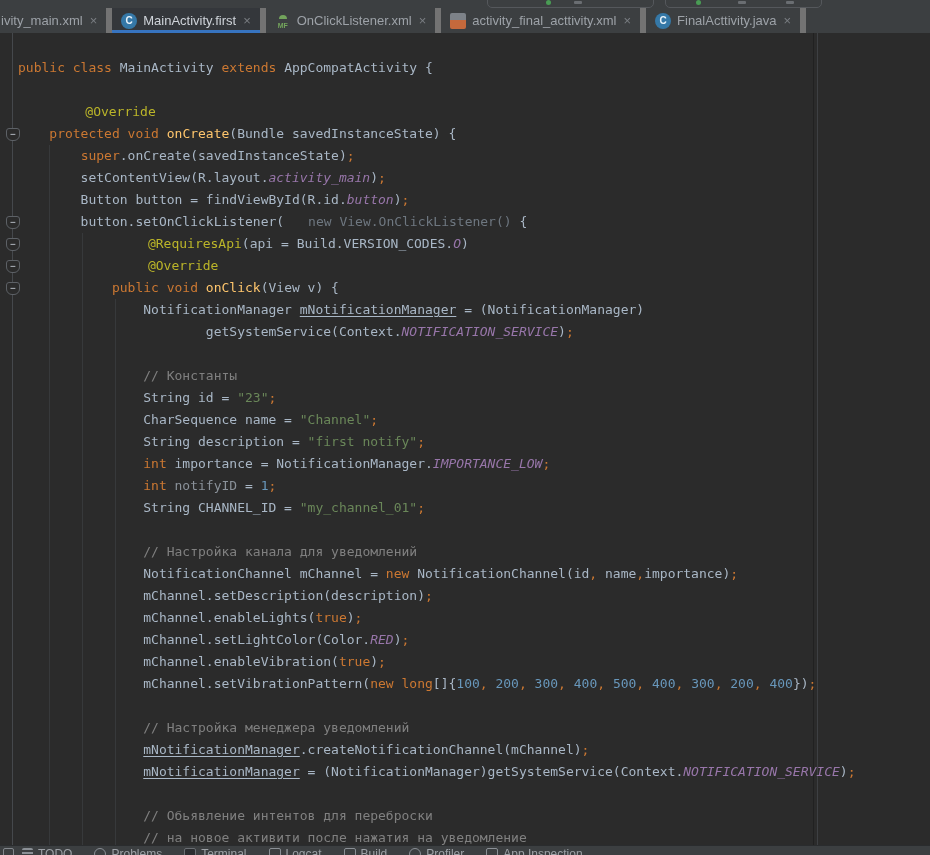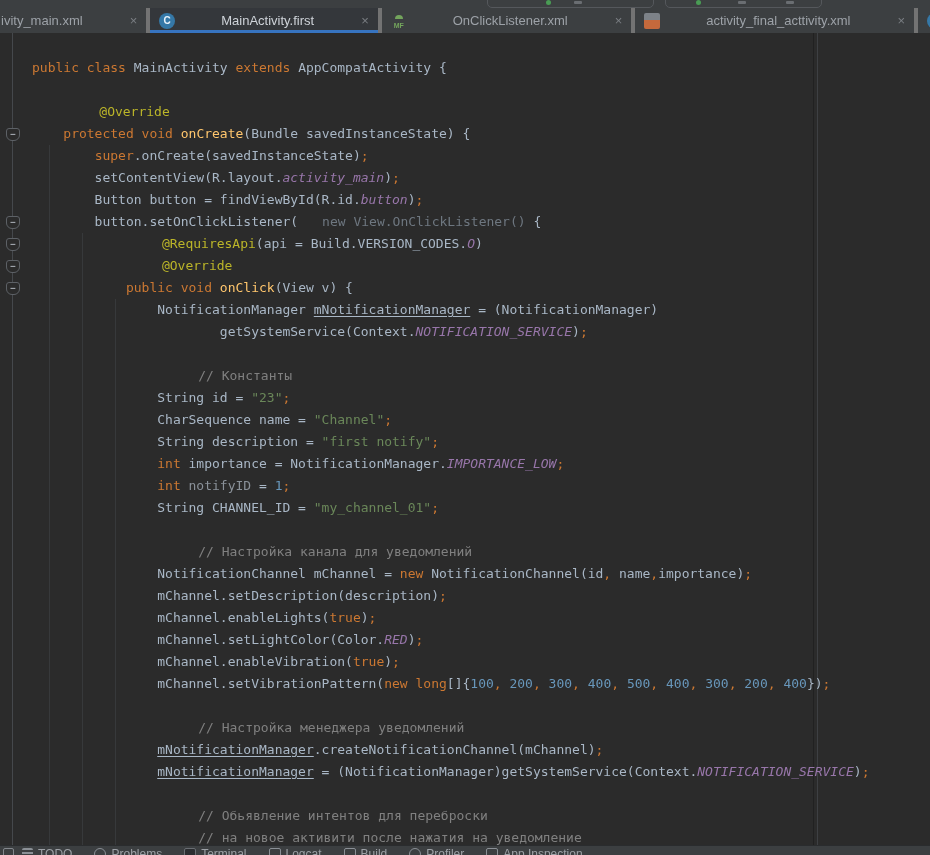--- a/index.html
+++ b/index.html
@@ -6,46 +6,46 @@
   #window{position:relative;width:930px;height:855px;overflow:hidden;background:var(--editor-bg);font-family:"Liberation Sans",sans-serif;}
 
   
   #top-strip{position:absolute;left:0;top:0;width:930px;height:8px;background:var(--bar-bg);overflow:hidden;}
   .tb-group{position:absolute;top:-8px;height:14px;border:1px solid #55585c;border-radius:5px;}
   .run-dot{position:absolute;bottom:2px;width:5px;height:5px;border-radius:50%;background:var(--green-dot);}
   .tb-dash{position:absolute;bottom:3px;width:8px;height:3px;background:#6a6e72;border-radius:1px;}
 
   
   #tabbar{position:absolute;left:0;top:8px;width:930px;height:25px;background:var(--bar-bg);display:flex;align-items:stretch;overflow:hidden;}
-  .tab{position:relative;display:flex;align-items:center;padding:0 9px;border-right:4px solid #737373;color:var(--tab-text);font-size:13px;white-space:nowrap;cursor:default;gap:40px;}
+  .tab{position:relative;display:flex;align-items:center;padding:0 9px;border-right:6px solid #737373;color:var(--tab-text);font-size:13px;white-space:nowrap;cursor:default;}
   .tab.selected{background:var(--selected-tab-bg);color:var(--active-tab-text);}
   .tab.selected::after{content:"";position:absolute;left:0;right:0;bottom:0;height:3px;background:var(--tab-underline);}
   .tab.first{padding-left:1px;}
   .ticon{display:inline-block;width:16px;height:16px;margin-right:6px;flex:none;}
   .ticon.java-class{border-radius:50%;background:var(--class-icon-bg);color:#e9f3fb;font:bold 10px/16px "Liberation Sans",sans-serif;text-align:center;}
   .ticon.manifest{position:relative;color:var(--manifest-green);font:bold 7px/26px "Liberation Sans",sans-serif;text-align:center;}
   .ticon.manifest::before{content:"";position:absolute;top:2px;left:4px;width:8px;height:4px;border-radius:4px 4px 0 0;background:var(--manifest-green);}
   .ticon.layout{border-radius:2px;background:linear-gradient(180deg,#7d8288 45%,var(--layout-orange) 45%);}
   .tclose{margin-left:7px;color:#7a7e83;font-size:13px;line-height:13px;}
 
   
   #editor{position:absolute;left:0;top:33px;width:930px;height:812px;background:var(--editor-bg);overflow:hidden;}
   #gutter-line{position:absolute;left:12px;top:0;width:1px;height:812px;background:var(--gutter-line);}
   .indent-guide{position:absolute;width:1px;background:#37393b;}
   #margin-dark{position:absolute;left:813px;top:0;width:1px;height:812px;background:#212121;}
   #margin-light{position:absolute;left:817px;top:0;width:1px;height:812px;background:var(--margin-line);}
   #code{position:absolute;left:0;top:24px;width:930px;font:13px/22px "DejaVu Sans Mono",monospace;white-space:pre;}
-  .code-line{height:22px;padding-left:32px;}
+  .code-line{height:22px;padding-left:18px;}
   .seg-k{color:var(--keyword);}
   .seg-p{color:var(--plain);}
   .seg-m{color:var(--method);}
   .seg-a{color:var(--annotation);margin-left:36px;}
   .seg-s{color:var(--string);}
   .seg-n{color:var(--number);}
-  .seg-c{color:var(--comment);margin-left:41px;}
+  .seg-c{color:var(--comment);}
   .seg-f{color:var(--constant);font-style:italic;}
   .seg-u{color:var(--plain);text-decoration:underline;text-underline-offset:2px;margin-top:24px;}
   .seg-d{color:var(--dim);margin-left:24px;}
   .seg-g{color:var(--unused);}
   .fold{position:absolute;left:6px;width:12px;height:11px;border:1px solid #5d6166;border-radius:3px 3px 6px 6px;background:var(--editor-bg);color:#a7adb4;font:bold 9px/10px "DejaVu Sans Mono",monospace;text-align:center;z-index:3;}
 
   
   #statusbar{position:absolute;left:0;top:845px;width:930px;height:10px;background:var(--bar-bg);border-top:1px solid #2a2c2e;overflow:hidden;display:flex;align-items:flex-start;}
   #statusbar .corner{width:9px;height:9px;margin:2px 8px 0 3px;border:1px solid #84888d;border-radius:2px;flex:none;}
   .sitem{display:flex;align-items:flex-start;margin-right:22px;color:var(--status-text);font-size:12px;white-space:nowrap;}

